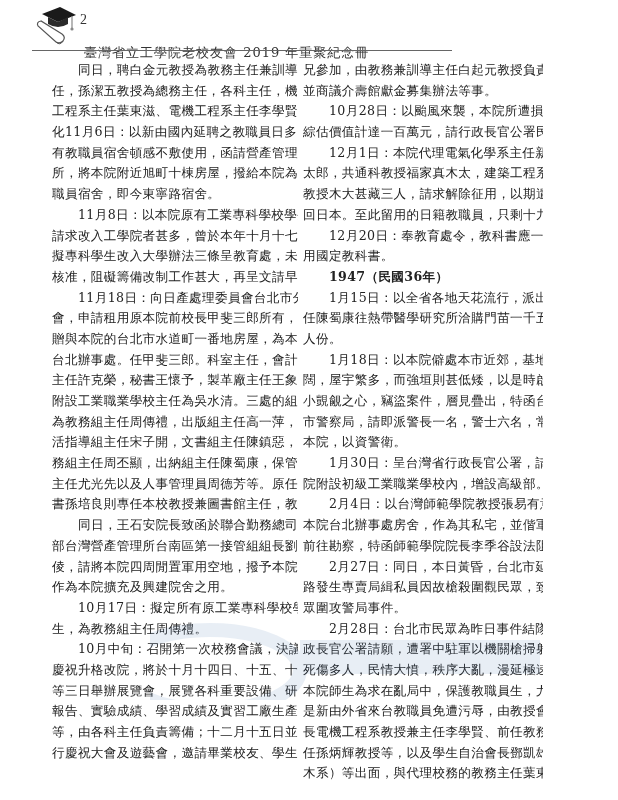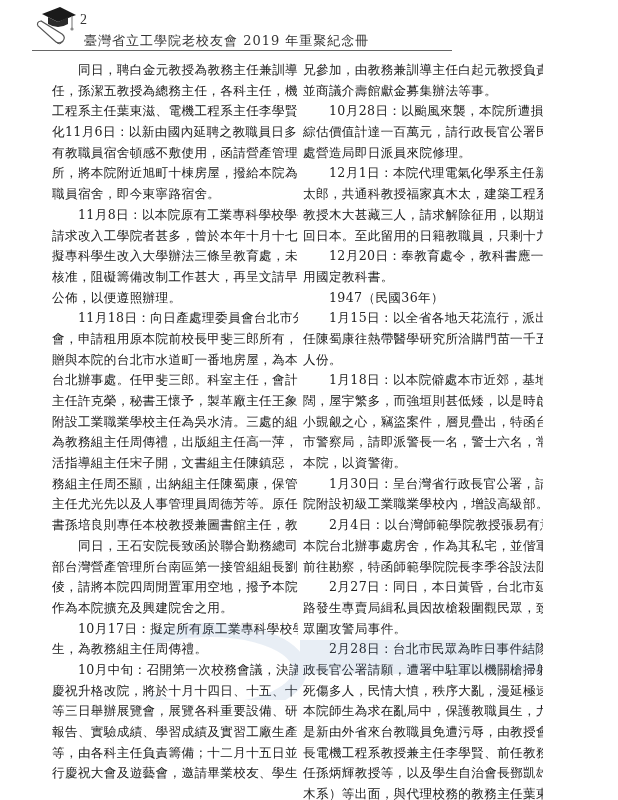--- a/index.html
+++ b/index.html
@@ -2,30 +2,30 @@
 <html><head>
 <meta charset="utf-8">
 <style>
   html, body { margin:0; padding:0; background:#ffffff; }
   body { width:618px; height:800px; position:relative; overflow:hidden;
          font-family:"DejaVu Serif","Liberation Serif",serif; color:#222; }
   .header { position:absolute; left:0; top:0; width:618px; height:52px; }
   .logo { position:absolute; left:32px; top:4px; width:48px; height:48px; }
   .page-num { position:absolute; left:80px; top:12px; font-size:14px; color:#333;
               font-family:"Liberation Serif",serif; }
-  .book-title { position:absolute; left:84px; top:32px; font-size:13px; color:#333;
+  .book-title { position:absolute; left:84px; top:44px; font-size:13px; color:#333;
                 letter-spacing:1px; font-family:"DejaVu Serif",serif; }
   .rule { position:absolute; left:32px; top:50px; width:420px; height:1px; background:#666; }
   .col { position:absolute; top:60px; }
   .col-left { left:52px; width:246px; }
   .col-right { left:303px; width:240px; }
   .line { height:20.7px; line-height:20.7px; font-size:12.6px; white-space:nowrap;
           overflow:hidden; letter-spacing:0.35px; }
   .line.indent { padding-left:26px; }
-  .line.heading { font-weight:normal; padding-left:26px; }
+  .line.heading { font-weight:bold; padding-left:26px; }
   .watermark { position:absolute; left:150px; top:590px; width:400px; height:110px;
                pointer-events:none; opacity:0.12; }
 </style>
 </head>
 <body>
 
 <div class="header">
   <svg class="logo" viewBox="0 0 48 48">
     <path d="M6 22 Q4 18 9 17 L30 30 Q34 33 31 37 Q28 40 24 38 Z" fill="#fff" stroke="#555" stroke-width="1.2"></path>
     <path d="M24 38 Q28 42 31 37" fill="none" stroke="#555" stroke-width="1"></path>
@@ -44,21 +44,20 @@
     <div class="line">任，孫潔五教授為總務主任，各科主任，機械</div>
     <div class="line">工程系主任葉東滋、電機工程系主任李學賢、</div>
     <div class="line">化11月6日：以新由國內延聘之教職員日多，原</div>
     <div class="line">有教職員宿舍頓感不敷使用，函請營產管理</div>
     <div class="line">所，將本院附近旭町十棟房屋，撥給本院為教</div>
     <div class="line">職員宿舍，即今東寧路宿舍。</div>
     <div class="line indent">11月8日：以本院原有工業專科學校學生，</div>
     <div class="line">請求改入工學院者甚多，曾於本年十月十七日</div>
     <div class="line">擬專科學生改入大學辦法三條呈教育處，未得</div>
     <div class="line">核准，阻礙籌備改制工作甚大，再呈文請早日</div>
-    <div class="line">公佈，以便遵照辦理。</div>
     <div class="line indent">11月18日：向日產處理委員會台北市分</div>
     <div class="line">會，申請租用原本院前校長甲斐三郎所有，而</div>
     <div class="line">贈與本院的台北市水道町一番地房屋，為本院</div>
     <div class="line">台北辦事處。任甲斐三郎。科室主任，會計室</div>
     <div class="line">主任許克榮，秘書王懷予，製革廠主任王象夷，</div>
     <div class="line">附設工業職業學校主任為吳水清。三處的組長</div>
     <div class="line">為教務組主任周傳禮，出版組主任高一萍，生</div>
     <div class="line">活指導組主任宋子開，文書組主任陳鎮惡，庶</div>
     <div class="line">務組主任周丕顯，出納組主任陳蜀康，保管組</div>
     <div class="line">主任尤光先以及人事管理員周德芳等。原任秘</div>
@@ -74,21 +73,20 @@
     <div class="line">等三日舉辦展覽會，展覽各科重要設備、研究</div>
     <div class="line">報告、實驗成績、學習成績及實習工廠生產品</div>
     <div class="line">等，由各科主任負責籌備；十二月十五日並舉</div>
     <div class="line">行慶祝大會及遊藝會，邀請畢業校友、學生父</div>
   </div>
 <div class="col col-right" id="col-right">
     <div class="line">兄參加，由教務兼訓導主任白起元教授負責；</div>
     <div class="line">並商議介壽館獻金募集辦法等事。</div>
     <div class="line indent">10月28日：以颱風來襲，本院所遭損失，</div>
     <div class="line">綜估價值計達一百萬元，請行政長官公署民政</div>
-    <div class="line">處營造局即日派員來院修理。</div>
     <div class="line indent">12月1日：本院代理電氣化學系主任新井蓮</div>
     <div class="line">太郎，共通科教授福家真木太，建築工程系副</div>
     <div class="line">教授木大甚藏三人，請求解除征用，以期遣送</div>
     <div class="line">回日本。至此留用的日籍教職員，只剩十九人。</div>
     <div class="line indent">12月20日：奉教育處令，教科書應一律採</div>
     <div class="line">用國定教科書。</div>
     <div class="line heading">1947（民國36年）</div>
     <div class="line indent">1月15日：以全省各地天花流行，派出納主</div>
     <div class="line">任陳蜀康往熱帶醫學研究所洽購門苗一千五百</div>
     <div class="line">人份。</div>

